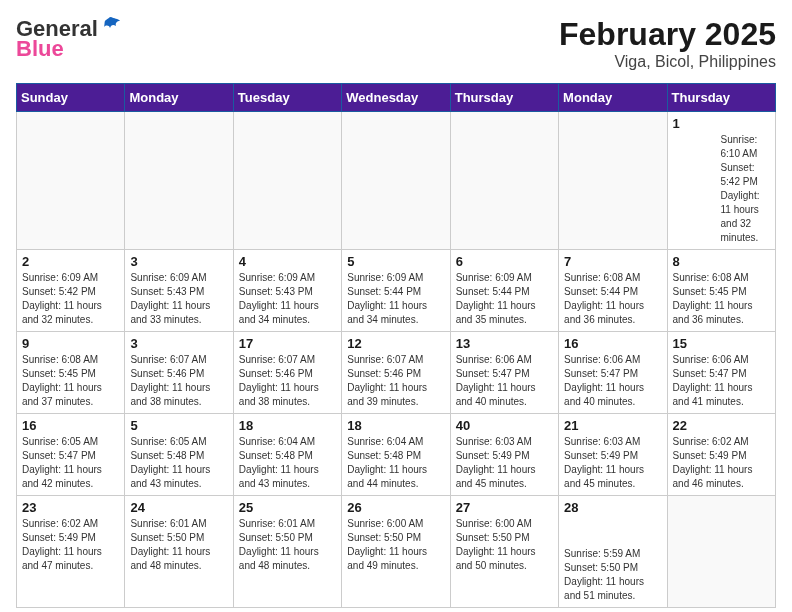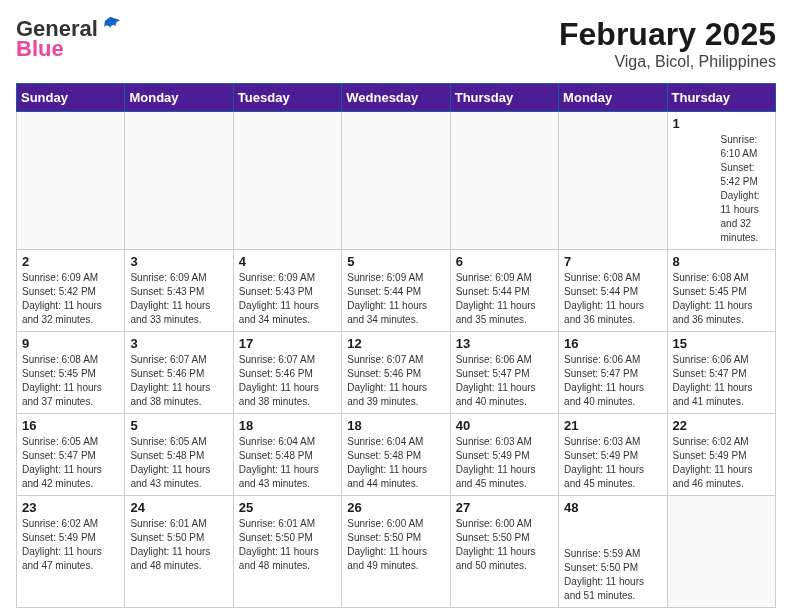--- a/index.html
+++ b/index.html
@@ -278,21 +278,21 @@
 Sunset: 5:50 PM
 Daylight: 11 hours and 49 minutes.</div>
         </td>
         <td>
           <span class="day-number">27</span>
           <div class="day-info" style="white-space: pre-line;">Sunrise: 6:00 AM
 Sunset: 5:50 PM
 Daylight: 11 hours and 50 minutes.</div>
         </td>
         <td>
-          <span class="day-number">48</span>
+          <span class="day-number">28</span>
           <div class="day-info" style="white-space: pre-line; margin-top: 32px;">Sunrise: 5:59 AM
 Sunset: 5:50 PM
 Daylight: 11 hours and 51 minutes.</div>
         </td>
         <td class="empty"></td>
       </tr>
     </tbody>
 </table>
 
 </body></html>

